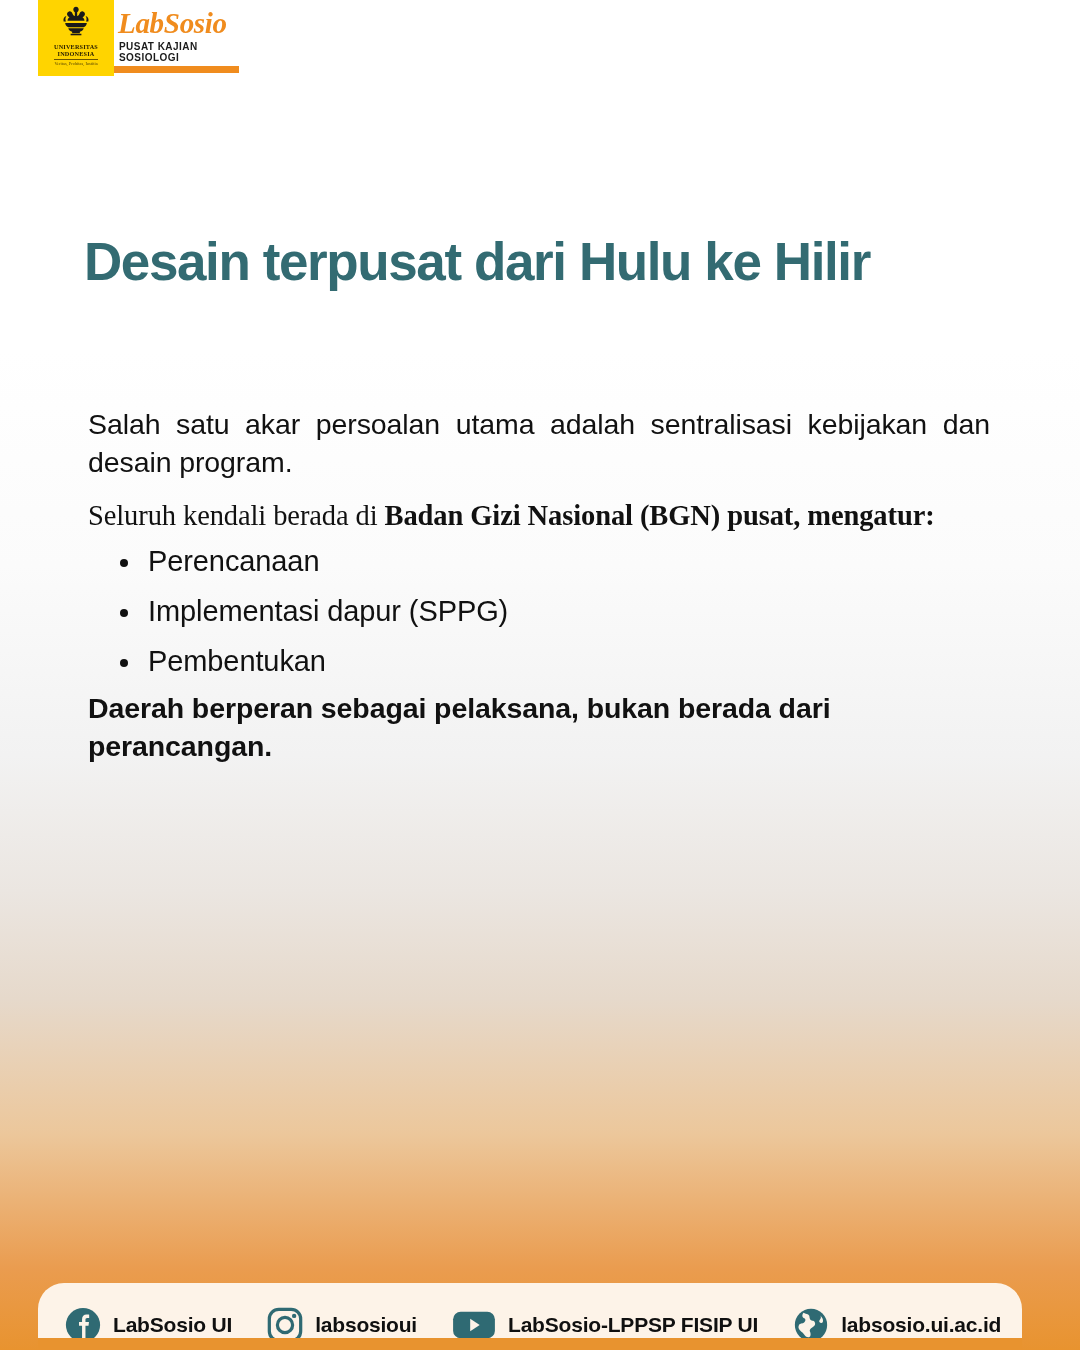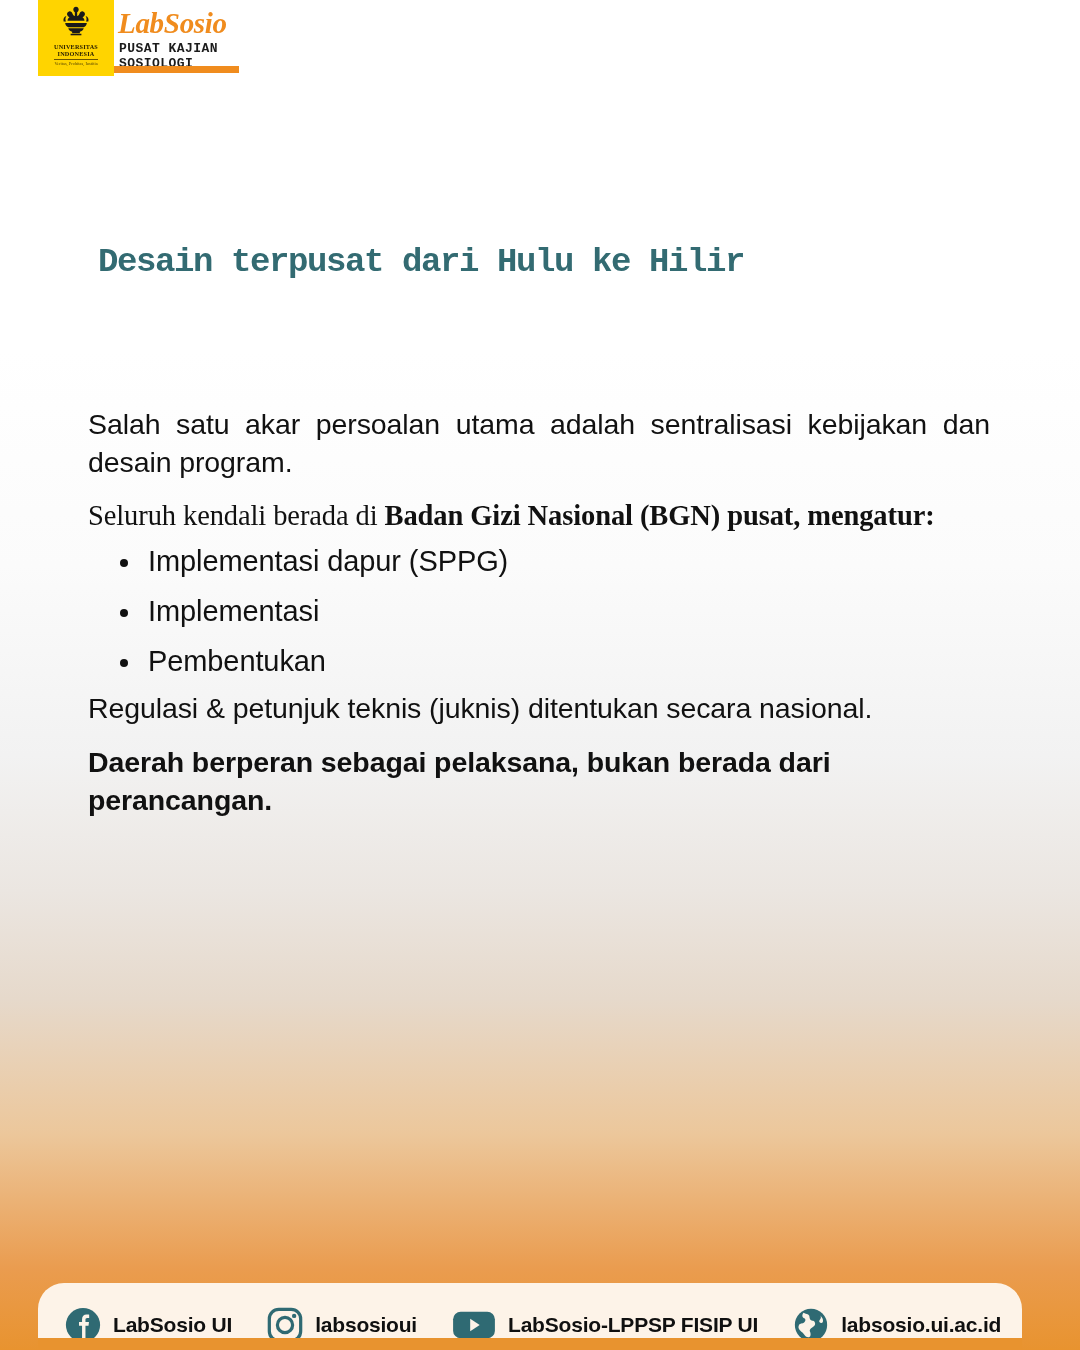--- a/index.html
+++ b/index.html
@@ -95,44 +95,44 @@
     font-weight: 700;
     font-size: 29px;
     line-height: 30px;
     color: #F08C1E;
     letter-spacing: -0.3px;
   }
   .labsosio-sub {
     position: absolute;
     left: 5px;
     top: 41px;
-    font-family: Liberation Mono, monospace;
-    font-weight: 700;
-    font-size: 13px;
+    font-family: Liberation Sans, sans-serif;
+    font-weight: 700;
+    font-size: 10px;
     letter-spacing: 0.45px;
     color: #1b1b1b;
   }
   .logo-bar {
     position: absolute;
     left: 0px;
     top: 66px;
     width: 125px;
     height: 7px;
     background: #F08C1E;
   }
 
   
   .title {
     position: absolute;
-    left: 98px;
+    left: 84px;
     top: 232px;
     width: 920px;
-    font-family: Liberation Mono, monospace;
-    font-weight: 700;
-    font-size: 34px;
+    font-family: Liberation Sans, sans-serif;
+    font-weight: 700;
+    font-size: 53px;
     line-height: 60px;
     letter-spacing: -1.4px;
     color: #336B72;
   }
 
   
   .content {
     position: absolute;
     left: 88px;
     top: 405px;
@@ -255,26 +255,25 @@
 
   <div class="title">Desain terpusat dari Hulu ke Hilir</div>
 
   <div class="content">
 
     <p class="para justified">Salah satu akar persoalan utama adalah sentralisasi kebijakan dan desain program.</p>
 
     <p class="para tight"><span>Seluruh kendali berada di </span><b>Badan Gizi Nasional (BGN) pusat, mengatur:</b></p>
 
     <ul class="bullets">
+      <li>Perencanaan</li>
       <li>Implementasi dapur (SPPG)</li>
-      <li>Implementasi</li>
       <li>Pembentukan</li>
     </ul>
 
-    <p class="para">Regulasi &amp; petunjuk teknis (juknis) ditentukan secara nasional.</p>
 
     <p class="para bold">Daerah berperan sebagai pelaksana, bukan berada dari perancangan.</p>
   </div>
 
   <div class="footer-card">
 
     <div class="fitem">
       <svg class="ficon" viewBox="0 0 40 40">
         <circle cx="20" cy="20" r="18" fill="#2F6A73"></circle>
         <path d="M22.6 20.8h3.2l.5-4h-3.7v-2.2c0-1.2.3-2 2-2h1.9v-3.5c-.3 0-1.5-.1-2.8-.1-2.8 0-4.7 1.7-4.7 4.9v2.9h-3.2v4h3.2V38h3.6V20.8z" fill="#FDF3E8"></path>

